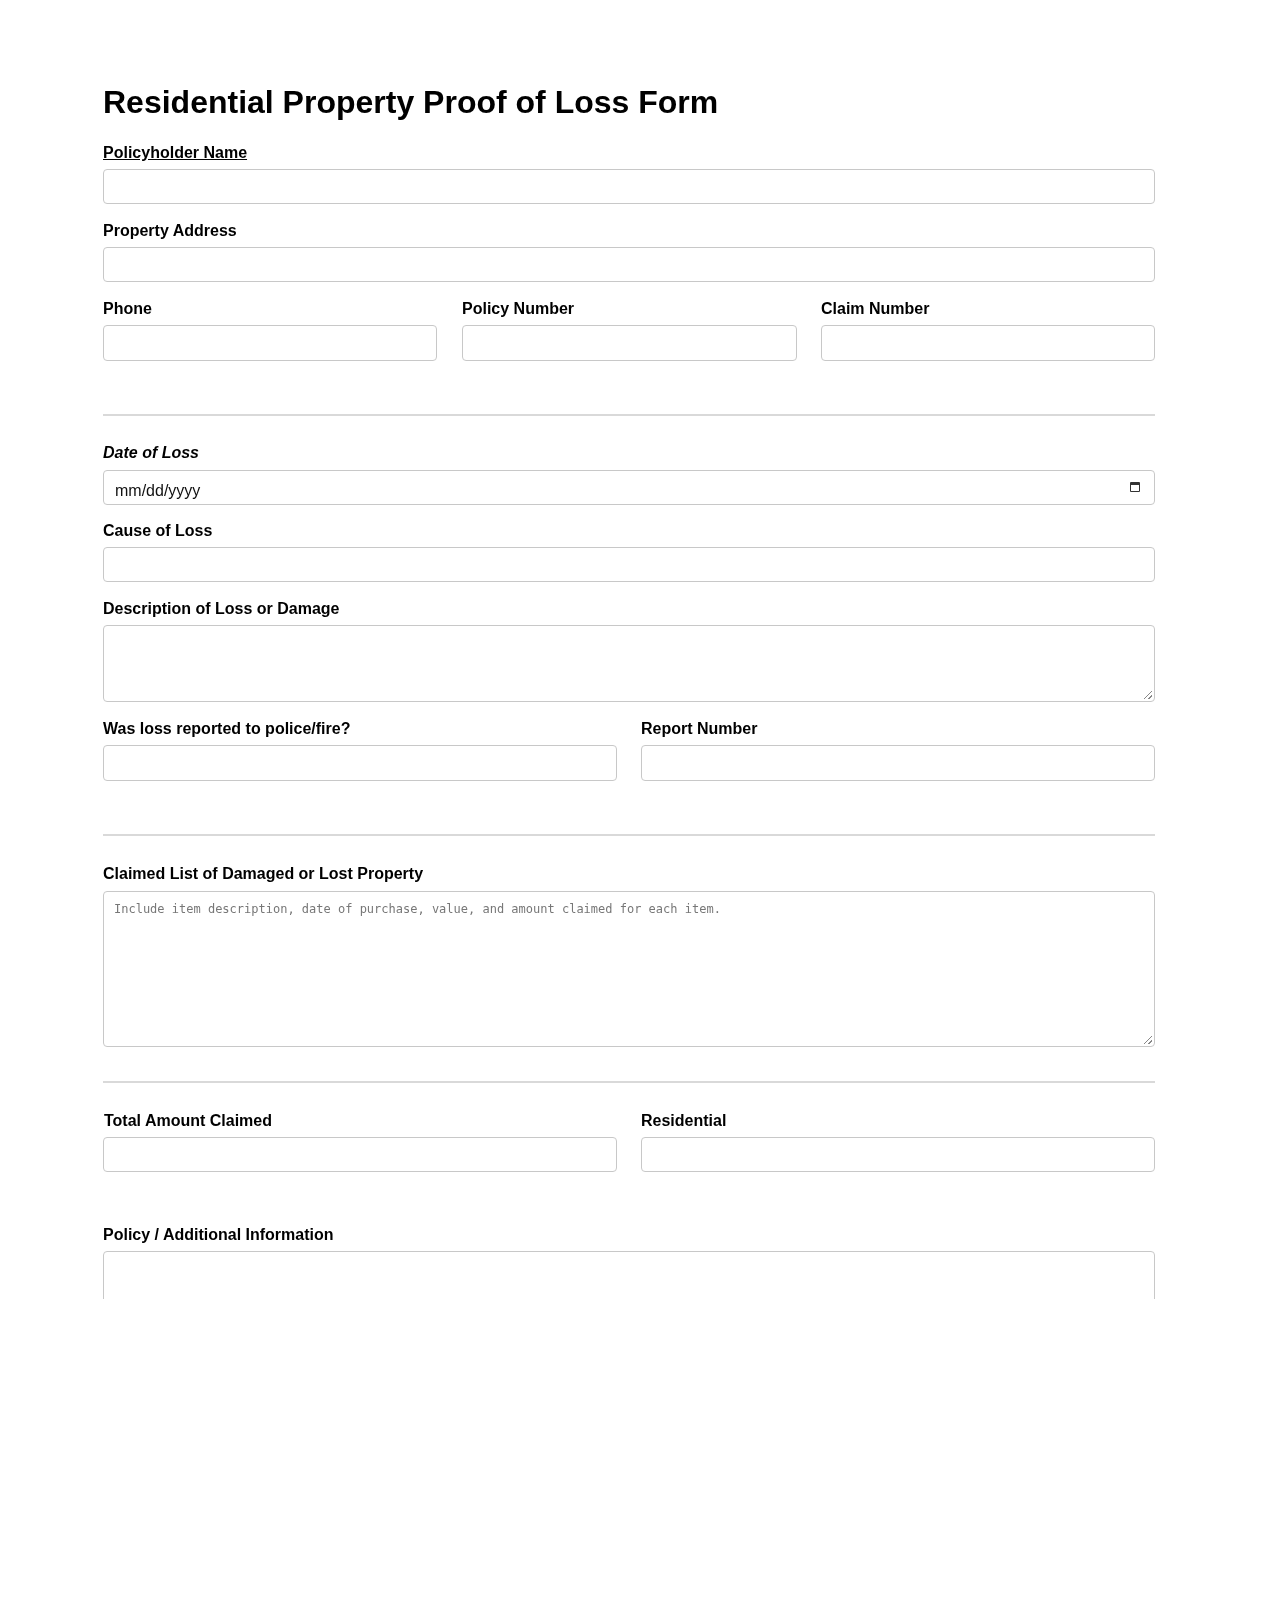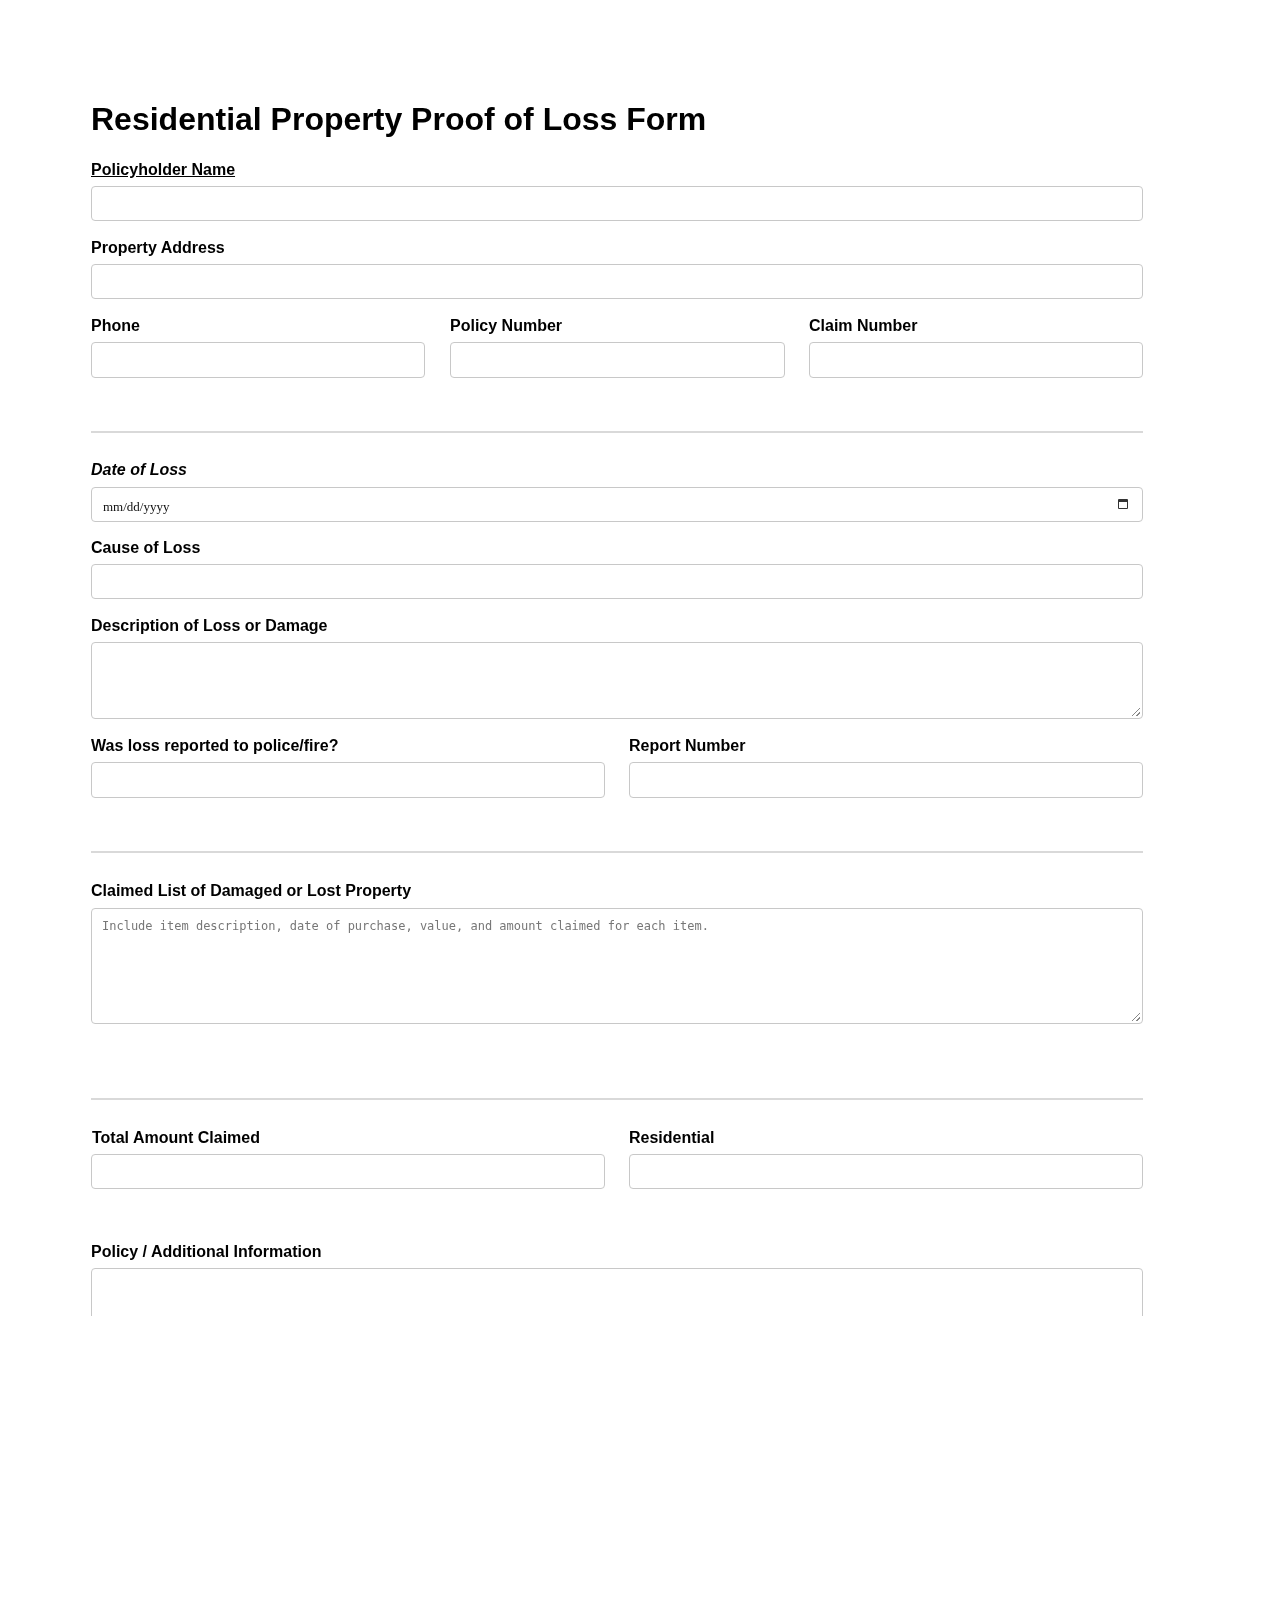--- a/index.html
+++ b/index.html
@@ -1,26 +1,26 @@
 <!DOCTYPE html>
 <html><head>
 <meta charset="utf-8">
 <style>
   html, body { margin:0; padding:0; background:#ffffff; }
   body { width:1263px; height:1612px; position:relative; overflow:hidden;
          font-family:"Liberation Sans", sans-serif; color:#000; }
-  .page { position:absolute; left:91px; top:0; width:1052px; height:1299px; overflow:hidden;margin-top:17px; }
+  .page { position:absolute; left:103px; top:0; width:1052px; height:1299px; overflow:hidden; }
   h1 { position:absolute; left:0; top:83px; margin:0; font-size:32px; font-weight:bold; line-height:38px; letter-spacing:0; }
   .label { position:absolute; font-size:16px; font-weight:bold; line-height:18px; white-space:nowrap; }
   .field { position:absolute; box-sizing:border-box; border:1px solid #c8c8c8; border-radius:4px; background:#fff; }
   .field input, .field textarea { border:none; outline:none; background:transparent; width:100%; height:100%; box-sizing:border-box; padding:0 10px; font-family:"DejaVu Sans Mono", monospace; font-size:12px; color:#333; }
   .field textarea { padding:10px; resize:none; }
   .field textarea::placeholder { color:#777; }
   .divider { position:absolute; left:0; width:1052px; height:0; border-top:2px solid #d9d9d9; }
-  .date-text { position:absolute; left:11px; top:11px; font-family:Liberation Serif, serif; font-size:13px; color:#111; }
+  .date-text { position:absolute; left:11px; top:11px; font-family:Liberation Sans, sans-serif; font-size:16px; color:#111; }
   .cal { position:absolute; right:14px; top:11px; width:10px; height:10px; box-sizing:border-box; border:1.5px solid #333; border-top-width:3px; border-radius:1px; }
   .grip { position:absolute; right:2px; bottom:2px; width:8px; height:8px;
           background:linear-gradient(135deg, transparent 45%, #888 45%, #888 55%, transparent 55%, transparent 75%, #888 75%, #888 85%, transparent 85%); }
 </style>
 </head>
 <body>
 
 <div class="page">
   <h1>Residential Property Proof of Loss Form</h1>
 
@@ -74,21 +74,21 @@
   </div>
 
   <div class="label" style="left:538px;top:720px;">Report Number</div>
   <div class="field" style="left:538px;top:745px;width:514px;height:36px;">
     <input type="text" value="" style="">
   </div>
 
   <div class="divider" style="top:834px;"></div>
 
   <div class="label" style="left:0;top:865px;">Claimed List of Damaged or Lost Property</div>
-  <div class="field" style="left:0;top:891px;width:1052px;height:116px;">
+  <div class="field" style="left:0;top:891px;width:1052px;height:156px;">
     <textarea placeholder="Include item description, date of purchase, value, and amount claimed for each item." style=""></textarea>
     <span class="grip"></span>
   </div>
 
   <div class="divider" style="top:1081px;"></div>
 
   <div class="label" style="left:1px;top:1112px;">Total Amount Claimed</div>
   <div class="field" style="left:0;top:1137px;width:514px;height:35px;">
     <input type="text" value="" style="">
   </div>

